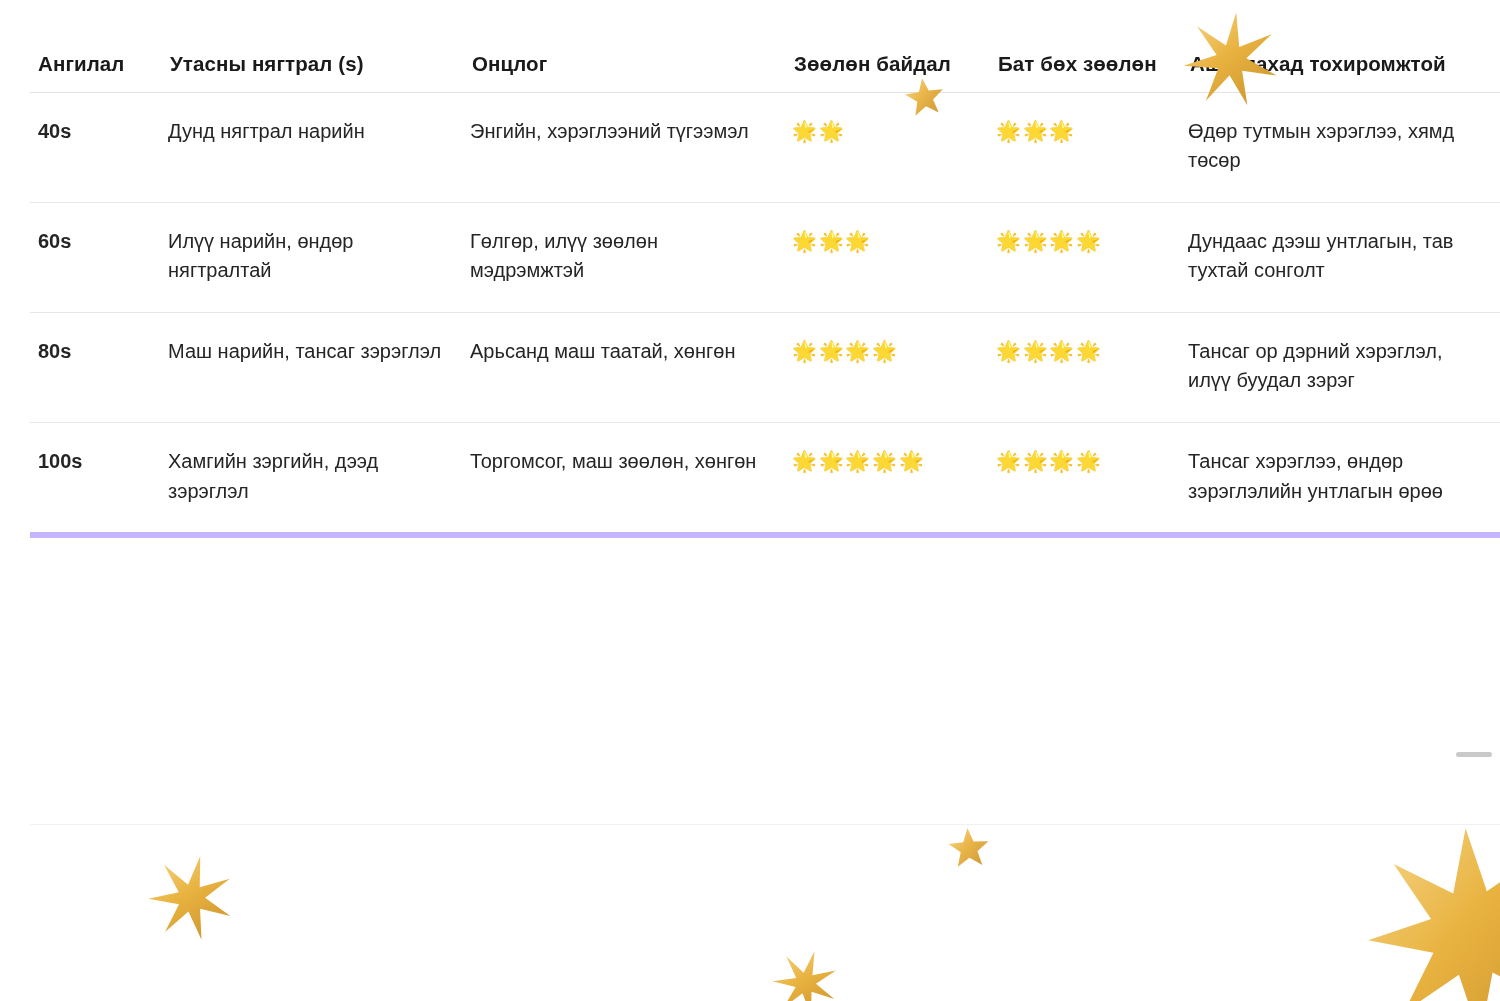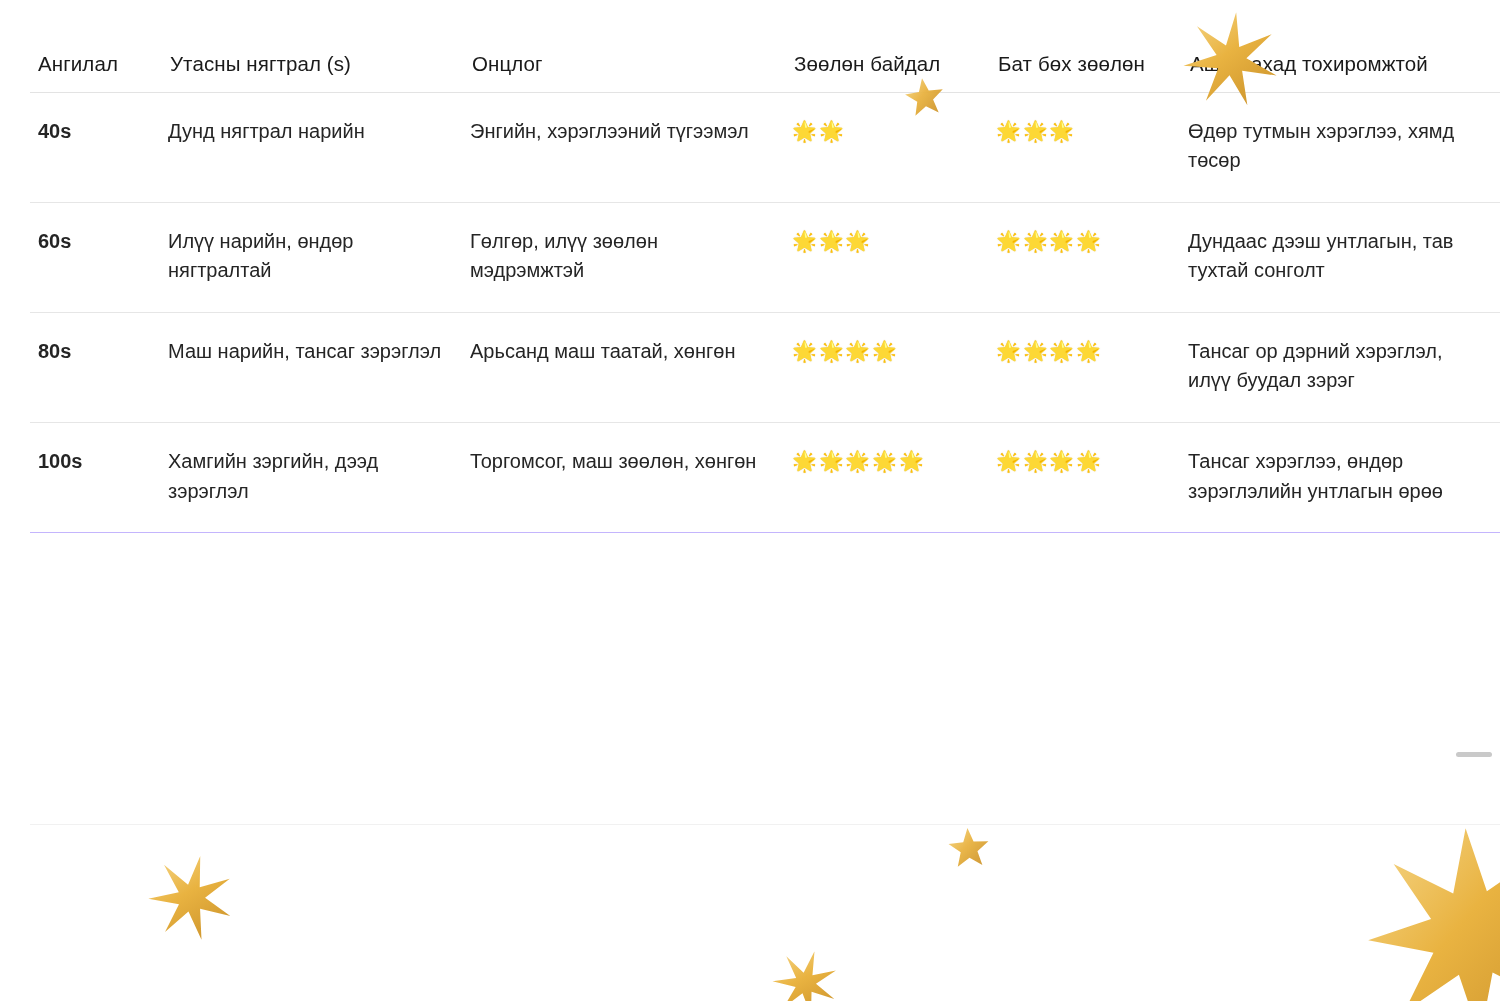--- a/index.html
+++ b/index.html
@@ -48,38 +48,38 @@
   table.spec col.c2 { width: 322px; }
   table.spec col.c3 { width: 204px; }
   table.spec col.c4 { width: 192px; }
   table.spec col.c5 { width: 320px; }
 
   table.spec thead th {
     vertical-align: bottom;
     text-align: left;
     padding: 0 14px 16px 8px;
     font-size: 20.5px;
-    font-weight: normal;
+    font-weight: bold;
     color: #1a1a1a;
     letter-spacing: .1px;
     border-bottom: 1px solid #e3e3e3;
     height: 92px;
     box-sizing: border-box;
   }
   table.spec thead th.pad-left { padding-left: 10px; }
 
   table.spec tbody td {
     vertical-align: top;
     padding: 24px 16px 26px 8px;
     font-size: 20px;
     color: #252525;
     line-height: 1.48;
     border-bottom: 1px solid #e6e6e6;
   }
-  table.spec tbody tr:last-child td { border-bottom: 1px solid #c4b5fd; }
+  table.spec tbody tr:last-child td { border-bottom: 6px solid #c4b5fd; }
 
   td.cat {
     font-weight: bold;
     color: #141414;
     margin-left: 7px;
   }
   td.stars {
     white-space: nowrap;
     font-size: 22px;
     letter-spacing: 2px;

